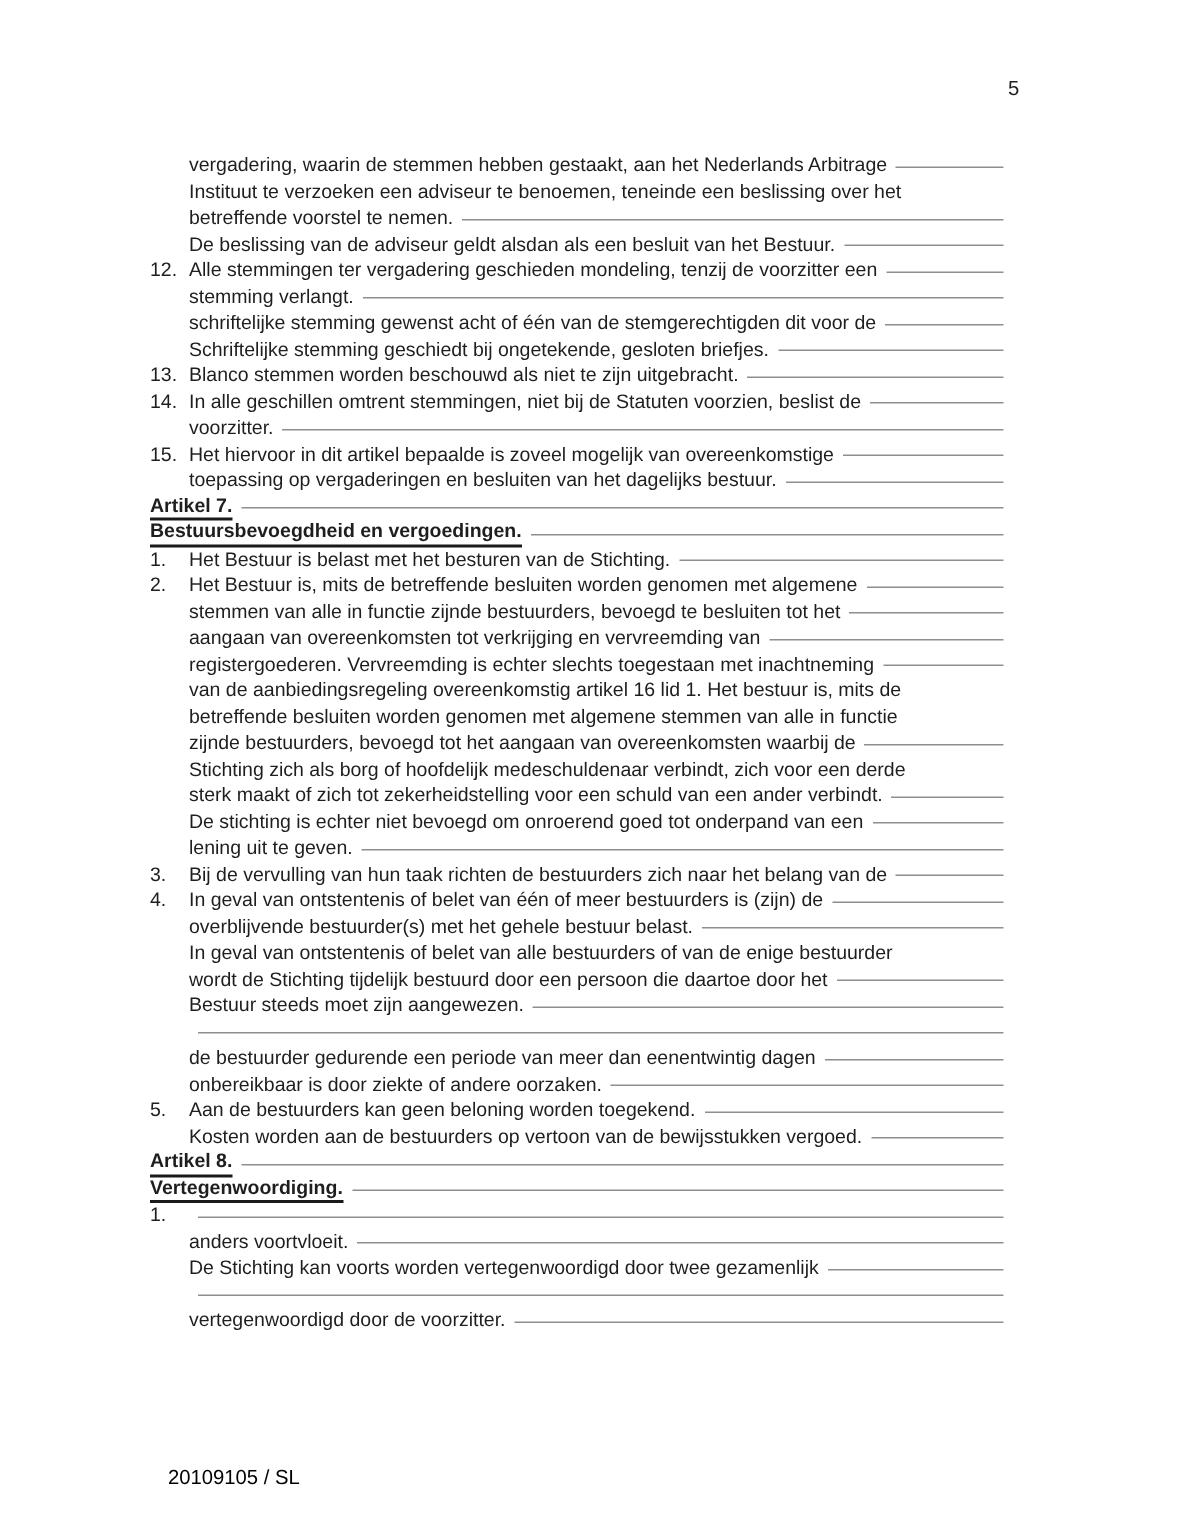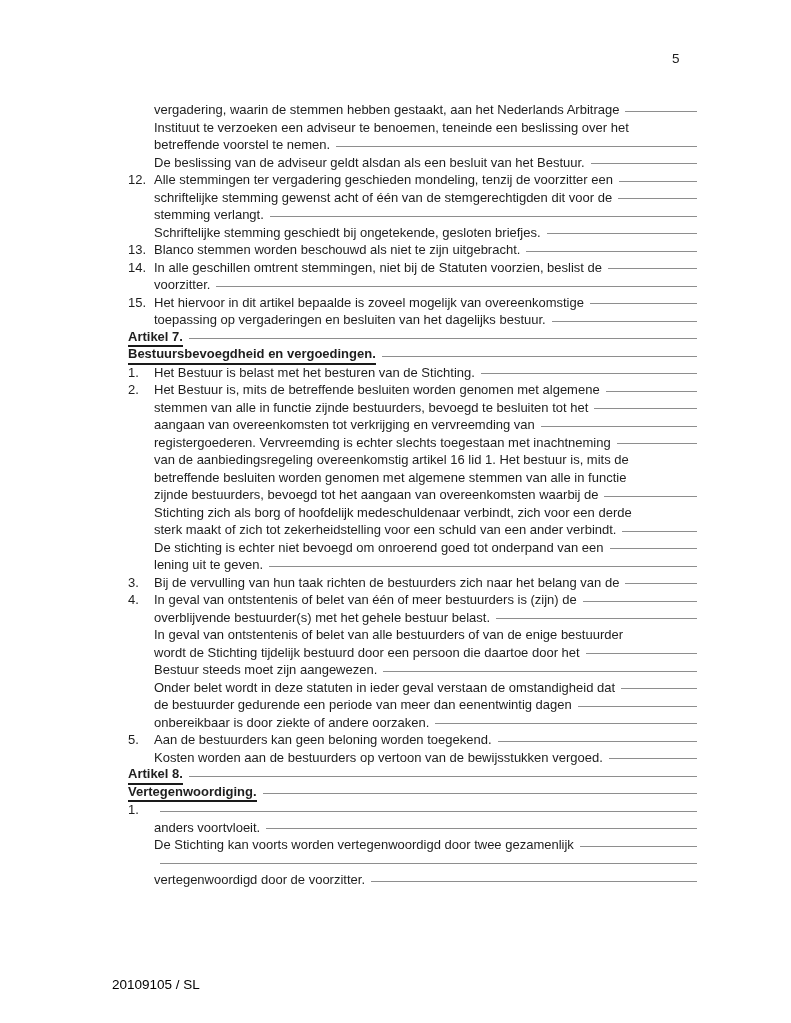--- a/index.html
+++ b/index.html
@@ -19,21 +19,21 @@
   .page-number {
     position: absolute;
     top: 51px;
     left: 672px;
     font-size: 13.5px;
     color: #1e1e1e;
   }
   .content {
     position: absolute;
     top: 101px;
-    left: 128px;
+    left: 100px;
     width: 569px;
   }
   .line {
     display: flex;
     align-items: center;
     height: 17.5px;
     line-height: 17.5px;
     font-size: 13px;
     white-space: nowrap;
   }
@@ -92,26 +92,26 @@
         <span class="text">De beslissing van de adviseur geldt alsdan als een besluit van het Bestuur.</span>
         <div class="fill"></div>
       </div>
       <div class="line">
         <span class="num">12.</span>
         <span class="text">Alle stemmingen ter vergadering geschieden mondeling, tenzij de voorzitter een</span>
         <div class="fill"></div>
       </div>
       <div class="line">
         <span class="num"></span>
+        <span class="text">stemming verlangt.</span>
+        <div class="fill"></div>
+      </div>
+      <div class="line">
+        <span class="num"></span>
         <span class="text">schriftelijke stemming gewenst acht of één van de stemgerechtigden dit voor de</span>
-        <div class="fill"></div>
-      </div>
-      <div class="line">
-        <span class="num"></span>
-        <span class="text">stemming verlangt.</span>
         <div class="fill"></div>
       </div>
       <div class="line">
         <span class="num"></span>
         <span class="text">Schriftelijke stemming geschiedt bij ongetekende, gesloten briefjes.</span>
         <div class="fill"></div>
       </div>
       <div class="line">
         <span class="num">13.</span>
         <span class="text">Blanco stemmen worden beschouwd als niet te zijn uitgebracht.</span>
@@ -226,21 +226,20 @@
         <span class="text">wordt de Stichting tijdelijk bestuurd door een persoon die daartoe door het</span>
         <div class="fill"></div>
       </div>
       <div class="line">
         <span class="num"></span>
         <span class="text">Bestuur steeds moet zijn aangewezen.</span>
         <div class="fill"></div>
       </div>
       <div class="line">
         <span class="num"></span>
-        <span class="text">Onder belet wordt in deze statuten in ieder geval verstaan de omstandigheid dat</span>
         <div class="fill"></div>
       </div>
       <div class="line">
         <span class="num"></span>
         <span class="text">de bestuurder gedurende een periode van meer dan eenentwintig dagen</span>
         <div class="fill"></div>
       </div>
       <div class="line">
         <span class="num"></span>
         <span class="text">onbereikbaar is door ziekte of andere oorzaken.</span>

